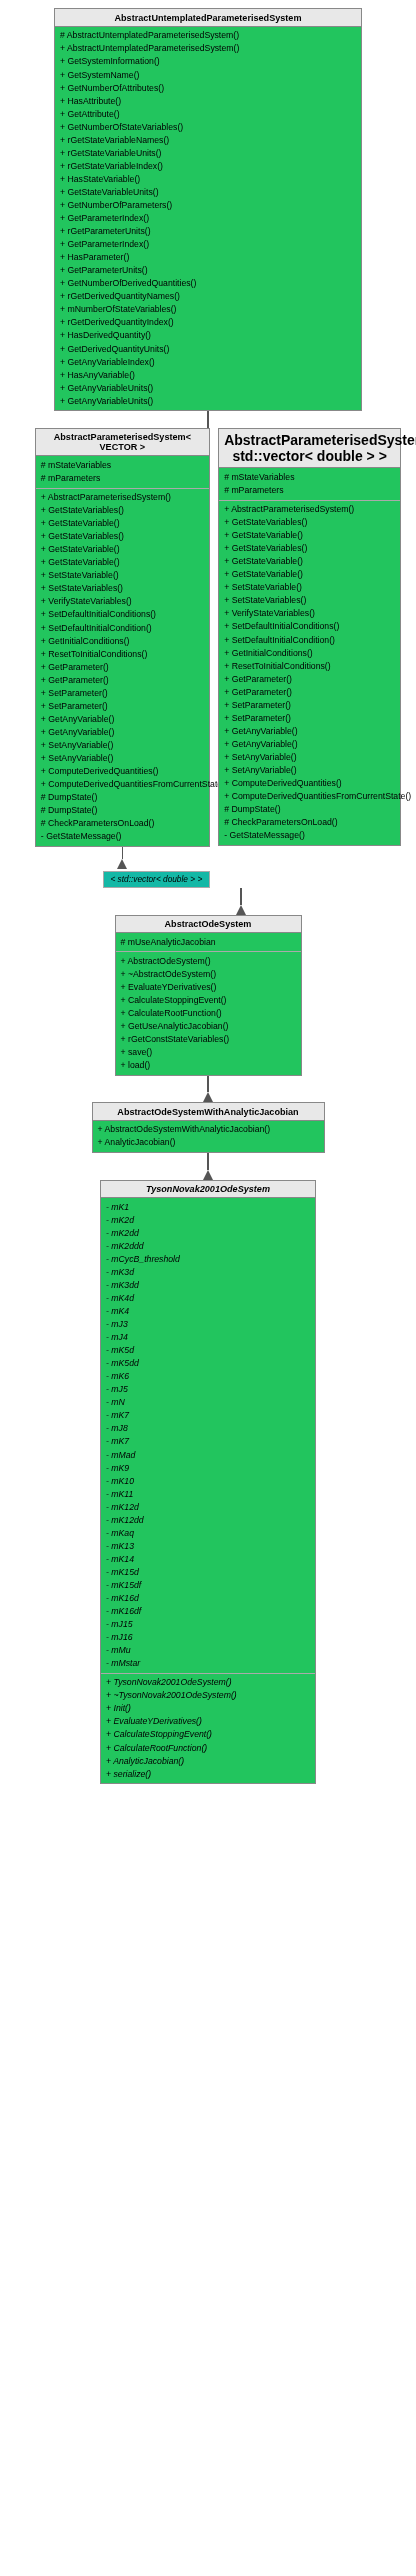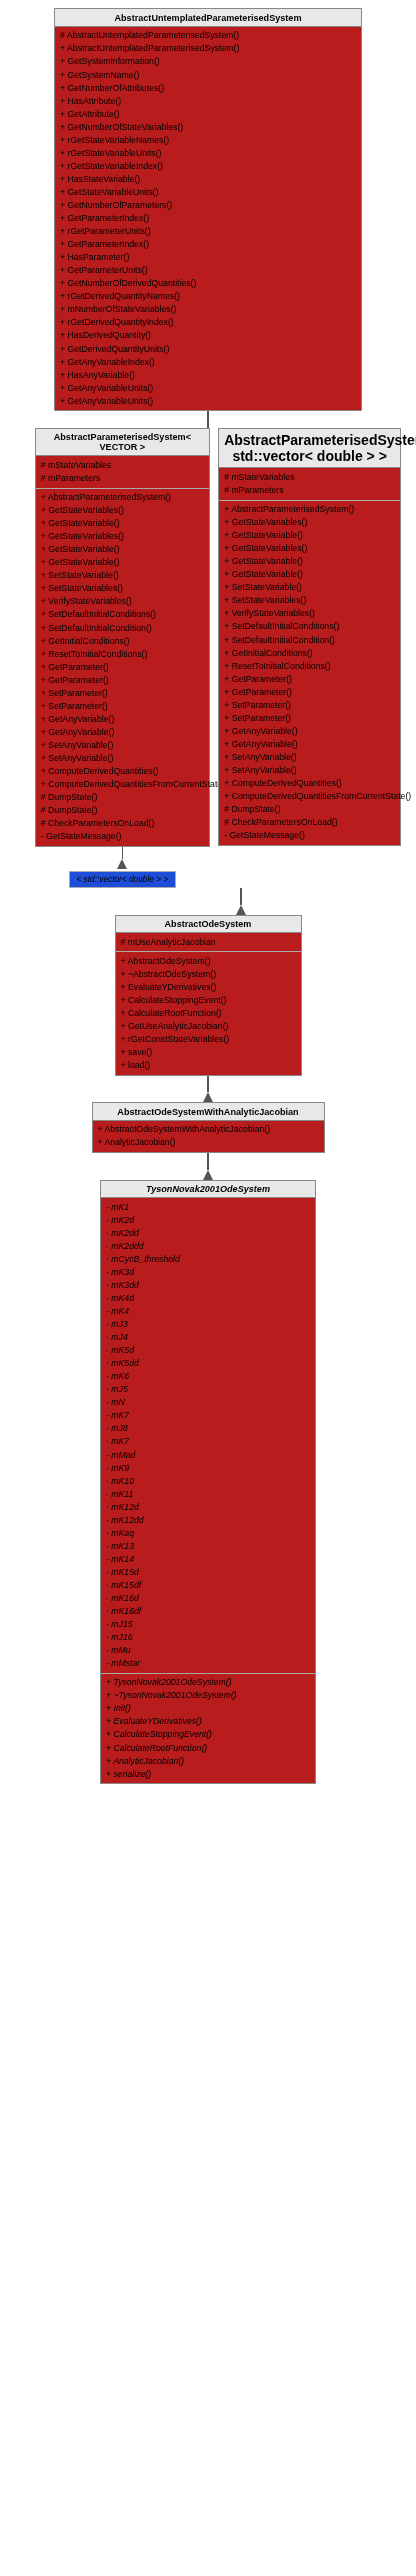--- a/index.html
+++ b/index.html
@@ -16,21 +16,21 @@
       position: relative;
       padding: 8.3px;
       display: flex;
       flex-direction: column;
       align-items: center;
       gap: 0;
     }
 
     .uml-box {
       border: 0.8px solid #888;
-      background: #b91c1c;
+      background: #22c55e;
       width: 266px;
       margin-bottom: 0;
       font-size: 8.7px;
     }
 
     .uml-box.wide {
       width: 308px;
     }
 
     .uml-box .box-title {
@@ -126,21 +126,21 @@
       <div class="item">+ GetAnyVariableUnits()</div>
     </div>
   </div>
 
   <div class="connector">
     <div class="connector-line" style="height:16.6px;"></div>
   </div>
 
   <div class="two-col">
 
-    <div style="display:flex; flex-direction:column; align-items:center;padding-left:20px;">
+    <div style="display:flex; flex-direction:column; align-items:flex-end;padding-left:20px;">
       <div class="uml-box" style="width:175px;">
         <div class="box-title">AbstractParameterisedSystem&lt; VECTOR &gt;</div>
         <div class="section">
           <div class="item"># mStateVariables</div>
           <div class="item"># mParameters</div>
         </div>
         <div class="section">
           <div class="item">+ AbstractParameterisedSystem()</div>
           <div class="item">+ GetStateVariables()</div>
           <div class="item">+ GetStateVariable()</div>
@@ -168,21 +168,21 @@
           <div class="item"># DumpState()</div>
           <div class="item"># CheckParametersOnLoad()</div>
           <div class="item">- GetStateMessage()</div>
         </div>
       </div>
       <div class="connector">
         <div class="connector-line" style="height:12.5px;"></div>
         <div class="connector-arrow-up"></div>
       </div>
 
-      <div style="border:0.8px solid #aaa; background:#1d4ed8; padding:2.5px 6.6px; font-size:8.3px; margin-top:1.7px; font-style:italic;">&lt; std::vector&lt; double &gt; &gt;</div>
+      <div style="border:0.8px solid #aaa; background:#14b8a6; padding:2.5px 6.6px; font-size:8.3px; margin-top:1.7px; font-style:italic;">&lt; std::vector&lt; double &gt; &gt;</div>
     </div>
 
     <div style="display:flex; flex-direction:column; align-items:center;">
       <div class="uml-box" style="width:183px;">
         <div class="box-title" style="font-size:14px;">AbstractParameterisedSystem&lt; std::vector&lt; double &gt; &gt;</div>
         <div class="section">
           <div class="item"># mStateVariables</div>
           <div class="item"># mParameters</div>
         </div>
         <div class="section">

